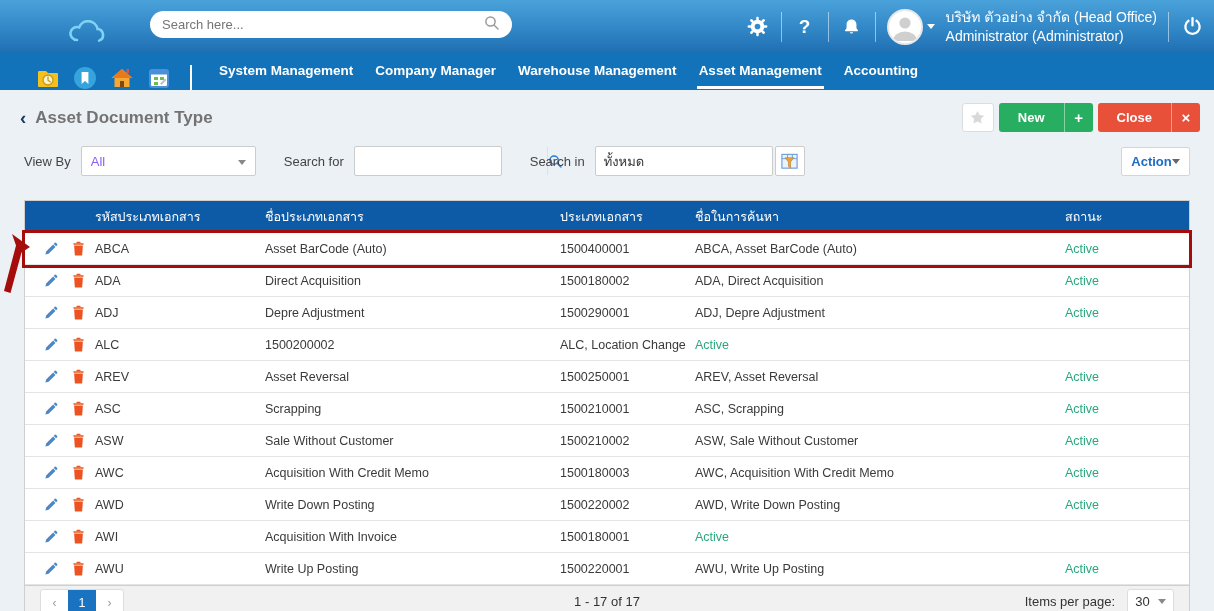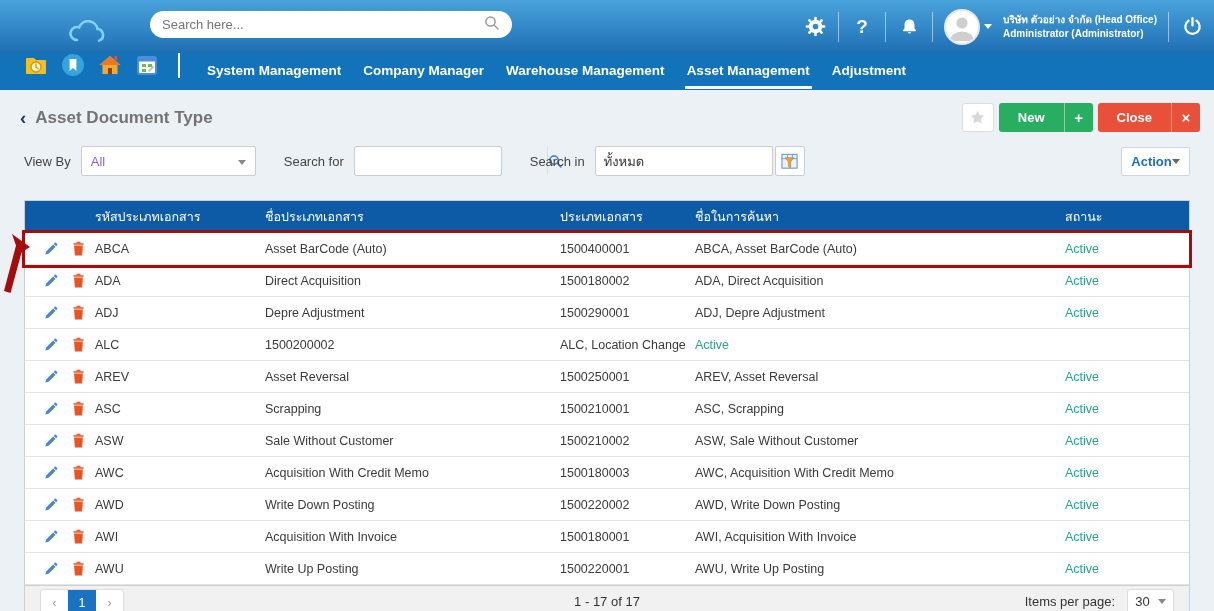--- a/index.html
+++ b/index.html
@@ -11,24 +11,24 @@
   .logo .cloud { position:absolute; left:52px; top:-2px; }
   .search-pill { position:absolute; left:150px; top:11px; width:362px; height:27px; background:#fff; border-radius:14px; display:flex; align-items:center; padding:0 12px; }
   .search-pill input { flex:1; border:none; outline:none; font-size:13px; color:#555; background:transparent; font-family:"Liberation Sans",sans-serif; }
   .topbar-right { position:absolute; right:10px; top:0; height:53px; display:flex; align-items:center; gap:11px; }
   .tb-sep { width:1px; height:30px; background:rgba(255,255,255,.5); }
   .tb-icon { width:24px; height:24px; display:flex; align-items:center; justify-content:center; cursor:pointer; }
   .help-glyph { color:#fff; font-size:19px; font-weight:bold; }
   .avatar-wrap { display:flex; align-items:center; gap:4px; cursor:pointer; }
   .avatar { width:36px; height:36px; border-radius:50%; overflow:hidden; background:#fff; border:2px solid #e8e8e8; }
   .chev-down-sm { width:0; height:0; border-left:4px solid transparent; border-right:4px solid transparent; border-top:5px solid #fff; }
-  .user-block { color:#fff; font-size:10px; font-weight:bold; line-height:1.35; }
+  .user-block { color:#fff; font-size:14px; font-weight:normal; line-height:1.35; }
 
   
-  .navbar { height:37px; background:#1273ba; display:flex; align-items:flex-start; padding-left:24px; }
+  .navbar { height:37px; background:#1273ba; display:flex; align-items:flex-end; padding-left:36px; }
   .app-icon { width:24px; height:24px; margin-right:13px; cursor:pointer; }
   .nav-divider { width:2px; height:25px; background:#fff; margin:0 16px 0 6px; }
   .nav-item { position:relative; color:#fff; font-weight:bold; font-size:13.5px; padding:0 11px; height:37px; line-height:35px; cursor:pointer; white-space:nowrap; }
   .nav-item.active::after { content:""; position:absolute; left:9px; right:9px; bottom:1px; height:3px; background:#fff; }
 
   
   .content { position:relative; height:521px; background:#ecf1f5; }
   .title-row { display:flex; align-items:center; padding:13px 14px 0 20px; height:42px; }
   .back-chev { color:#1d3a63; font-size:19px; font-weight:bold; margin-right:9px; cursor:pointer; }
   .page-title { color:#737373; font-size:17px; font-weight:bold; }
@@ -178,21 +178,21 @@
         <rect x="13" y="11" width="4" height="3" fill="#6abf4b"></rect>
         <rect x="7" y="16" width="4" height="3" fill="#6abf4b"></rect>
         <path d="M13 17.5l5-5 1.5 1.5-5 5z" fill="#b9c4cc"></path>
       </svg>
   </span>
   <span class="nav-divider"></span>
   <span class="nav-item">System Management</span>
   <span class="nav-item">Company Manager</span>
   <span class="nav-item">Warehouse Management</span>
   <span class="nav-item active">Asset Management</span>
-  <span class="nav-item">Adjustment</span>
+  <span class="nav-item">Accounting</span>
 </nav>
 
 <main class="content">
 
   <div class="title-row">
     <span class="back-chev">‹</span>
     <span class="page-title">Asset Document Type</span>
     <div class="toolbar">
       <span class="btn-star">
         <svg width="17" height="17" viewBox="0 0 20 20">
@@ -473,21 +473,20 @@
         <svg width="13" height="15" viewBox="0 0 16 18" fill="#eb5420">
                 <path d="M2.6 5.2h10.8l-.9 12.3H3.5z"></path>
                 <path d="M6 .8h4l.8 1.6H5.2z"></path>
                 <rect x="1.6" y="2.6" width="12.8" height="1.8" rx=".6"></rect>
               </svg>
       </span>
     </span>
     <span class="cell">AWI</span>
     <span class="cell">Acquisition With Invoice</span>
     <span class="cell">1500180001</span>
-    <span class="cell">AWI, Acquisition With Invoice</span>
     <span class="cell status">Active</span>
   </div>
 
   <div class="trow grid-cols">
     <span class="cell actions">
       <span class="icon-btn">
         <svg width="14" height="14" viewBox="0 0 16 16">
                 <path d="M1.6 14.4l.9-3.6L10.4 2.9l2.7 2.7-7.9 7.9z" fill="#4a86c8"></path>
                 <path d="M11.1 2.2l2.7 2.7 1-1a1.3 1.3 0 0 0 0-1.9l-.8-.8a1.3 1.3 0 0 0-1.9 0z" fill="#4a86c8"></path>
               </svg>

